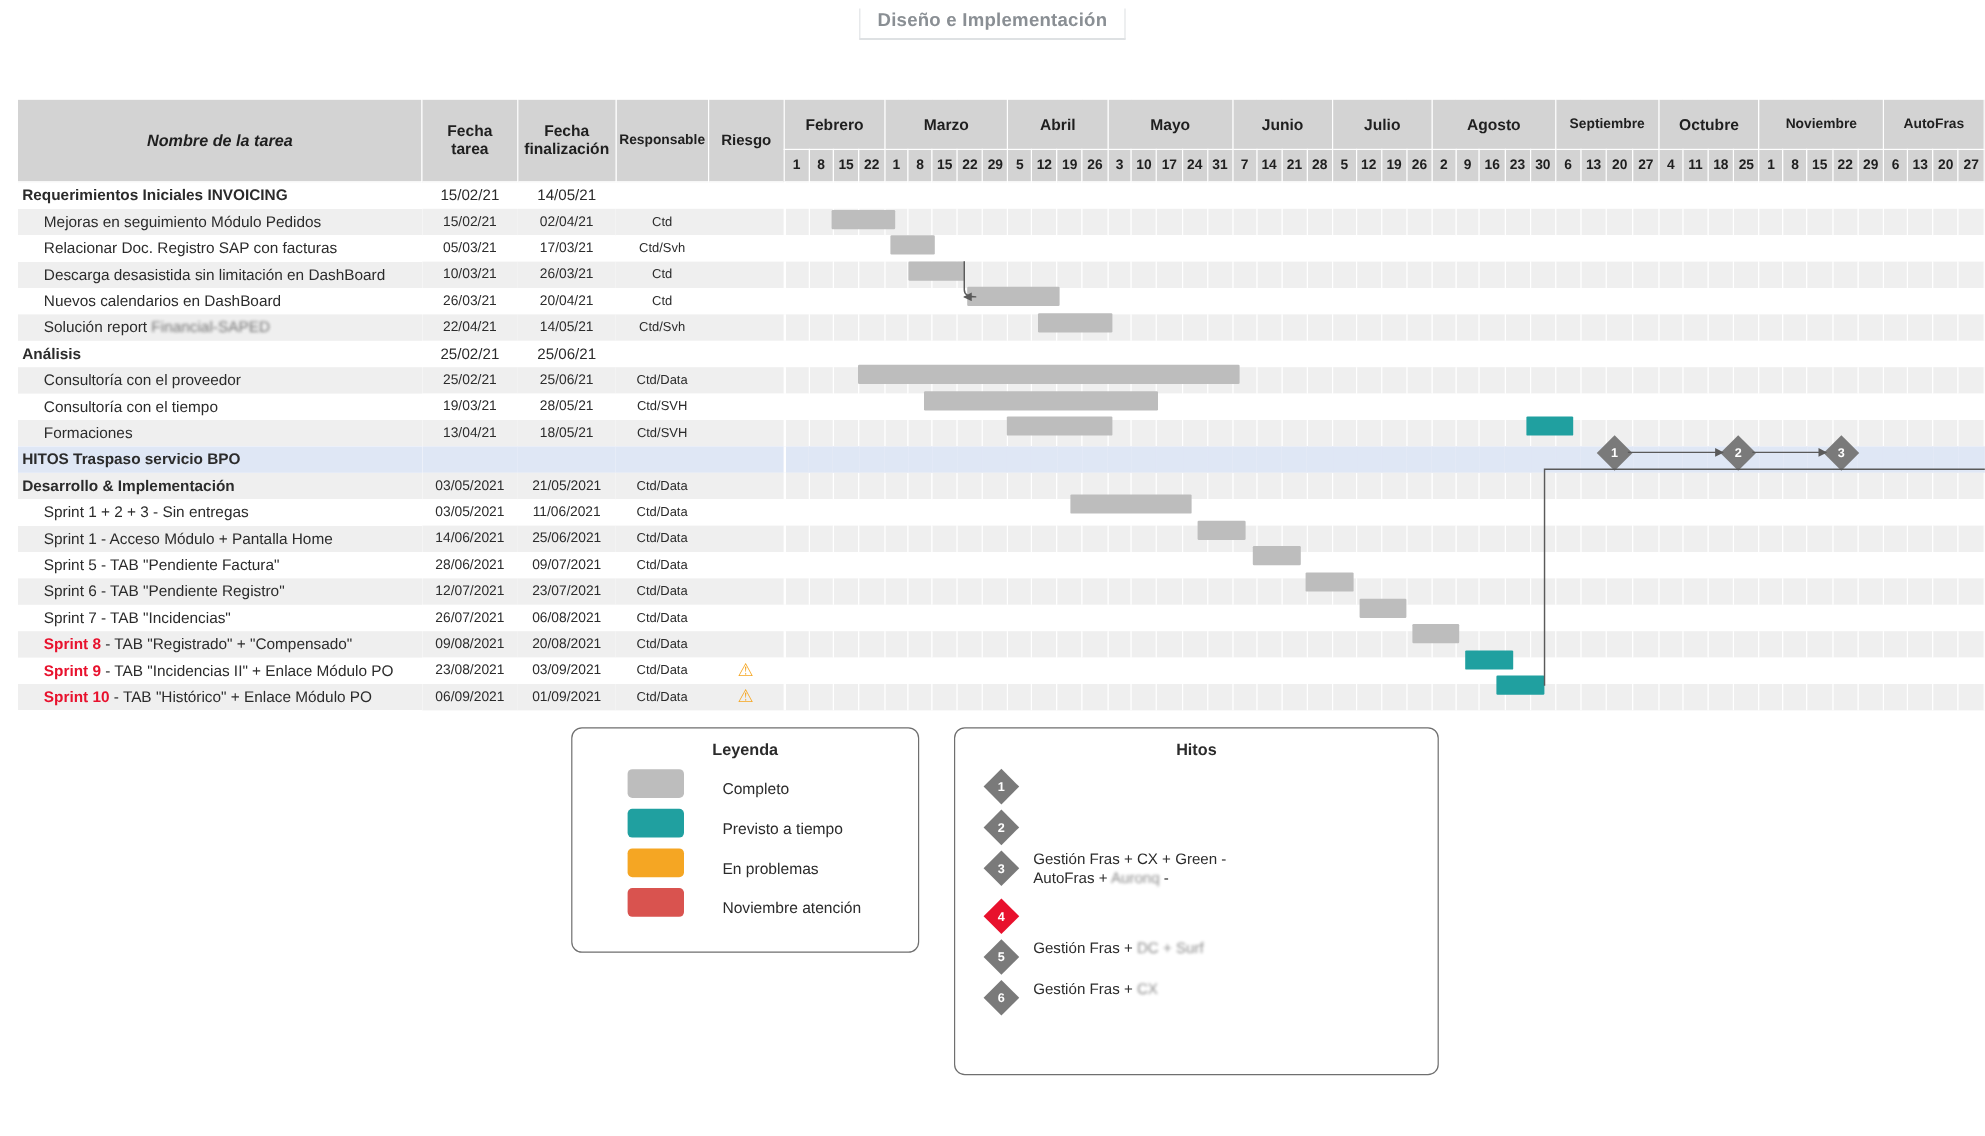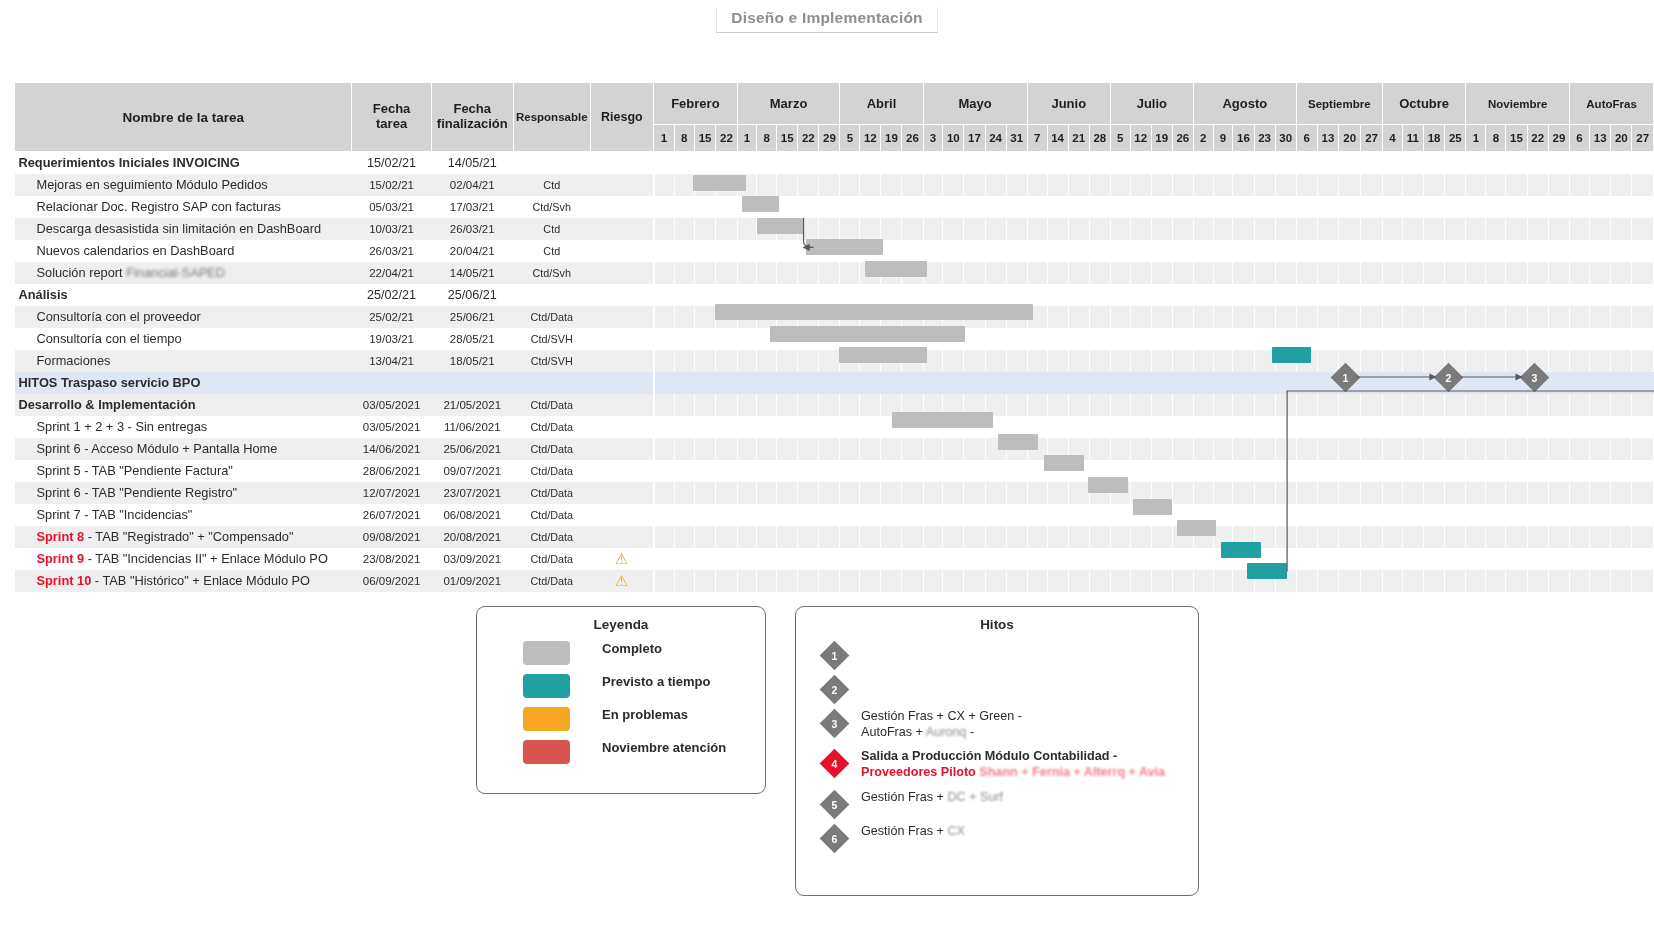--- a/index.html
+++ b/index.html
@@ -28,21 +28,21 @@
   #sheet{position:absolute; left:14px; top:82px;}
   table.gantt{border-collapse:collapse; table-layout:fixed;}
   table.gantt td, table.gantt th{padding:0; margin:0;}
 
   .hdr-cell{
     background:#d3d3d3; color:#1f1f1f;
     border:1px solid #ffffff;
     text-align:center; vertical-align:middle;
     font-weight:bold;
   }
-  .hdr-name{width:322px; height:68px; font-size:13.5px;}
+  .hdr-name{width:322px; height:68px; font-size:13.5px;font-style:italic;}
   .hdr-date{width:84px; font-size:13px; line-height:1.15;}
   .hdr-resp{width:77px; font-size:11.5px; font-weight:bold;}
   .hdr-risk{width:68px; font-size:12.5px; font-weight:bold;}
   .hdr-month{font-size:13px; height:40px; font-weight:bold;}
   .hdr-month.small{font-size:11.5px;}
   .hdr-week{
     background:#d3d3d3; border:1px solid #ffffff;
     font-size:11.5px; font-weight:bold; text-align:center;
     height:25px; color:#1f1f1f;
   }
@@ -95,21 +95,21 @@
   .legend-box{
     position:absolute; background:#ffffff;
     border:1px solid #6f6f6f; border-radius:9px;
   }
   #leyenda{left:476px; top:606px; width:288px; height:186px;}
   #hitos-box{left:795px; top:606px; width:402px; height:288px;}
   .legend-title{
     text-align:center; font-size:13.5px; font-weight:bold;
     margin-top:10px; color:#2b2b2b;
   }
-  .legend-row{display:flex; align-items:flex-start; margin:9px 0 0 46px;font-weight:bold;}
+  .legend-row{display:flex; align-items:flex-end; margin:9px 0 0 46px;}
   .swatch{width:47px; height:24px; border-radius:4px; margin-right:32px;}
   .legend-label{font-size:13px;}
 
   .hito-row{display:flex; align-items:flex-start; margin:7px 0 0 28px;}
   .hito-dia{
     width:21px;height:21px;transform:rotate(45deg);
     display:flex;align-items:center;justify-content:center;
     margin:6px 16px 0 0; flex:0 0 auto;
   }
   .hito-dia span{transform:rotate(-45deg); color:#fff; font-size:10.5px; font-weight:bold;}
@@ -918,21 +918,21 @@
           <td class="tl-cell plain" style="width: 22.08px;"></td>
           <td class="tl-cell plain" style="width: 22.08px;"></td>
           <td class="tl-cell plain" style="width: 22.08px;"></td>
           <td class="tl-cell plain" style="width: 22.08px;"></td>
           <td class="tl-cell plain" style="width: 22.08px;"></td>
           <td class="tl-cell plain" style="width: 22.08px;"></td>
           <td class="tl-cell plain" style="width: 22.08px;"></td>
           <td class="tl-cell plain" style="width: 22.08px;"></td>
         </tr>
         <tr class="row">
-          <td class="c-name lvl1 band-alt">Sprint 6 - Acceso Módulo + Pantalla Home</td>
+          <td class="c-name lvl1 band-alt">Sprint 1 - Acceso Módulo + Pantalla Home</td>
           <td class="c-date band-alt">14/06/2021</td>
           <td class="c-date band-alt">25/06/2021</td>
           <td class="c-resp band-alt">Ctd/Data</td>
           <td class="c-risk band-alt cell-sep"></td>
           <td class="tl-cell alt" style="width: 22.08px;"></td>
           <td class="tl-cell alt" style="width: 22.08px;"></td>
           <td class="tl-cell alt" style="width: 22.08px;"></td>
           <td class="tl-cell alt" style="width: 22.08px;"></td>
           <td class="tl-cell alt" style="width: 22.08px;"></td>
           <td class="tl-cell alt" style="width: 22.08px;"></td>
@@ -1397,24 +1397,20 @@
         </div>
         <div class="hito-txt">
           <div><span>Gestión Fras  + CX + Green  -</span></div>
           <div><span>AutoFras + </span><span class="blur2">Auronq</span><span> -</span></div>
         </div>
       </div>
       <div class="hito-row">
         <div class="hito-dia" style="background: rgb(232, 17, 45);">
           <span>4</span>
         </div>
-        <div class="hito-txt bold">
-          <div><span>Salida a Producción Módulo Contabilidad -</span></div>
-          <div style="color: rgb(232, 17, 45);"><span>Proveedores Piloto </span><span class="blur2">Shann + Fernia + Alterrq + Avia</span></div>
-        </div>
       </div>
       <div class="hito-row">
         <div class="hito-dia" style="background: rgb(122, 122, 122);">
           <span>5</span>
         </div>
         <div class="hito-txt">
           <div><span>Gestión Fras + </span><span class="blur2">DC + Surf</span></div>
         </div>
       </div>
       <div class="hito-row">

